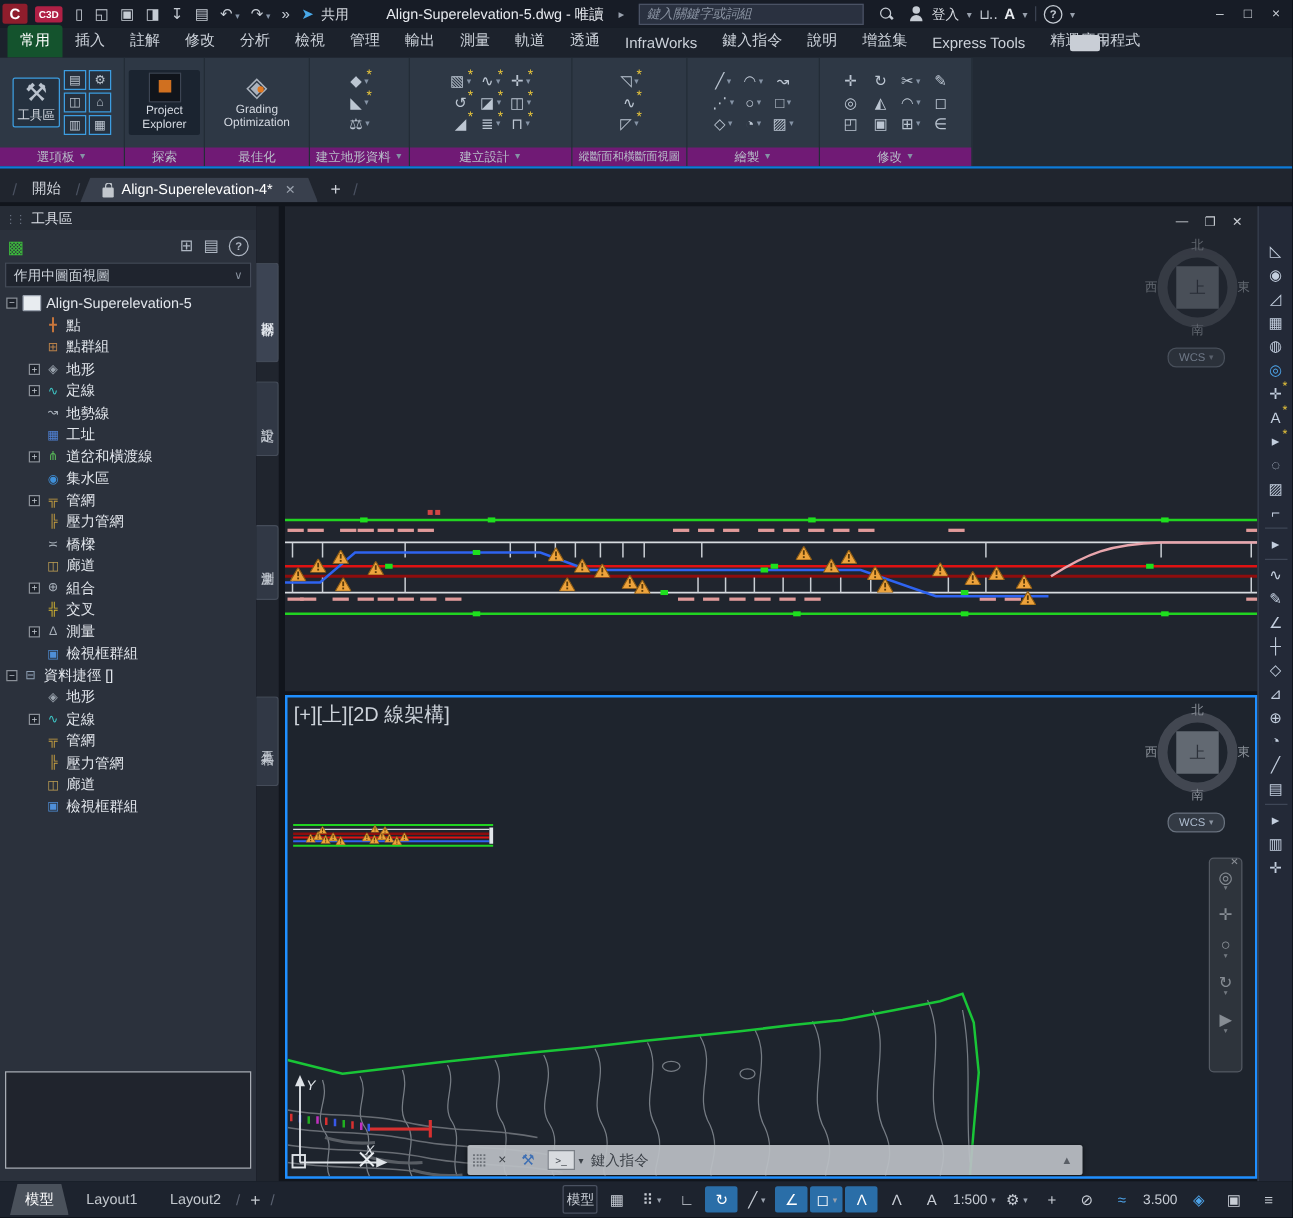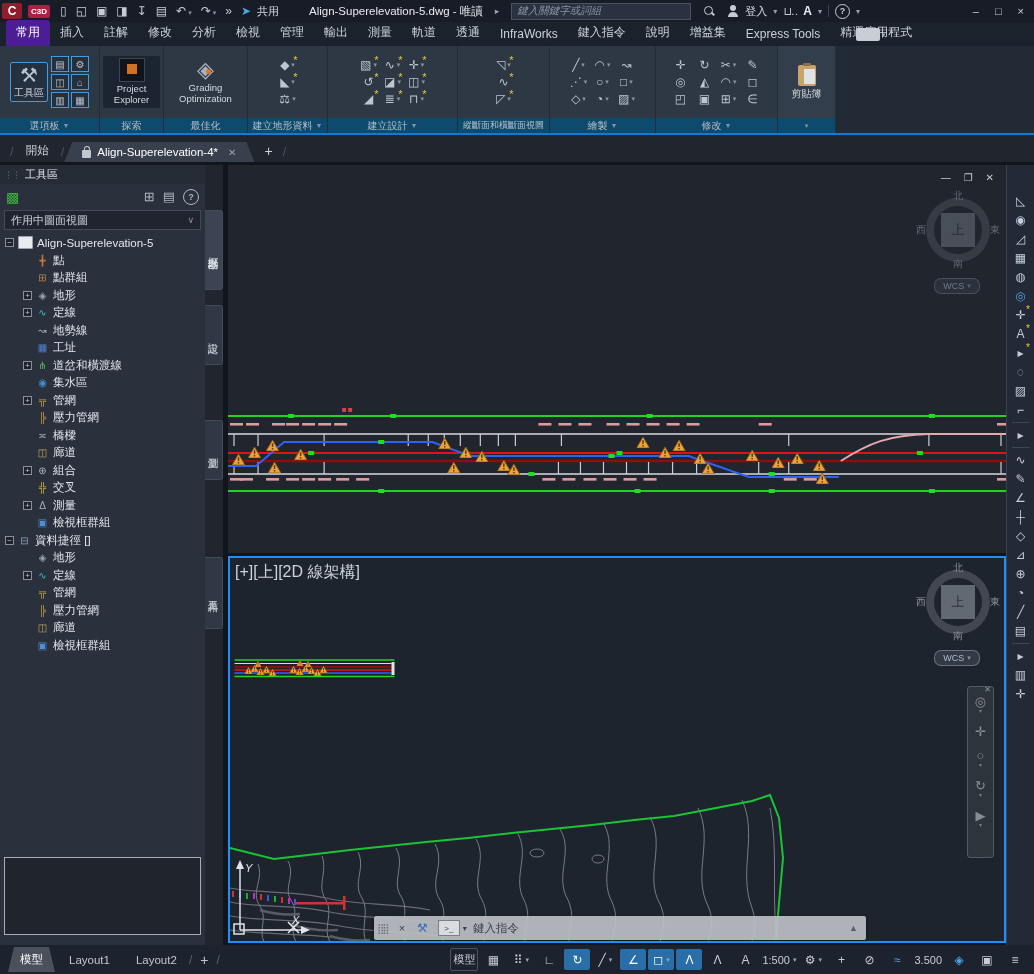--- a/index.html
+++ b/index.html
@@ -32,29 +32,29 @@
   .tmini{color:#98a0ac;font-size:8px;}
   .ticart{color:#c6ccd4;font-size:11px;letter-spacing:-1px;}
   .tA{color:#e8ebef;font-weight:bold;font-size:12px;}
   .tsep{width:1px;height:12px;background:#3a4150;}
   .thelp{width:13px;height:13px;border:1.2px solid #c6ccd4;border-radius:50%;color:#c6ccd4;font-size:9px;
          display:flex;align-items:center;justify-content:center;font-weight:bold;}
   .winbtns{display:flex;gap:16px;margin-left:auto;margin-right:10px;color:#cdd2d9;font-size:11px;}
   
   .rtabs{position:absolute;left:0;top:22px;width:1034px;height:24px;background:#1c222c;display:flex;align-items:flex-end;padding-left:6px;box-sizing:border-box;}
   .rtab{padding:4px 10px 5px;font-size:12px;color:#ccd2da;white-space:nowrap;cursor:default;}
-  .rtab.active{background:#4c1d95;color:#fff;border-radius:3px 3px 0 0;}
+  .rtab.active{background:#14532d;color:#fff;border-radius:3px 3px 0 0;}
   .rtabtool{margin-left:8px;margin-bottom:4px;width:24px;height:13px;background:#c9ced6;border-radius:2px;
             display:flex;align-items:center;justify-content:center;color:#30394a;font-size:7px;}
   .rtabtool::after{content:"▾";color:#aab0bc;margin-left:3px;font-size:7px;position:relative;left:14px;}
   
   .ribbon{position:absolute;left:0;top:46px;width:1034px;height:87px;background:#2e3845;display:flex;}
   .rpanel{position:relative;height:87px;border-right:1px solid #232c37;box-sizing:border-box;display:flex;flex-direction:column;}
   .rpbody{flex:1;display:flex;align-items:center;justify-content:center;gap:3px;padding:2px 3px;}
-  .rplabel{height:15px;background:#0c4a6e;color:#b8bfc9;font-size:10px;display:flex;align-items:center;justify-content:center;gap:3px;white-space:nowrap;}
+  .rplabel{height:15px;background:#701a75;color:#b8bfc9;font-size:10px;display:flex;align-items:center;justify-content:center;gap:3px;white-space:nowrap;}
   .rplabel .pdd{font-size:7px;color:#8593a5;}
   .bigbtn{display:flex;flex-direction:column;align-items:center;justify-content:center;gap:2px;padding:2px 3px;border-radius:2px;}
   .bigbtn .blabel{font-size:10px;color:#d5dae2;text-align:center;line-height:1.15;}
   .bigbtn.sel{border:1px solid #3d9de0;background:#25313f;}
   .bigbtn.pressed{background:#1b2430;}
   .bigico{font-size:20px;color:#bac3ce;line-height:1;}
   .minigrid{display:grid;grid-template-columns:18px 18px;gap:2px;}
   .minigrid .mi{width:16px;height:14px;border:1px solid #3d9de0;color:#b9c2cc;font-size:10px;display:flex;align-items:center;justify-content:center;background:#26303d;}
   .pexico{position:relative;width:24px;height:22px;background:#10141b;border:1px solid #3c4554;}
   .pexico::after{content:"";position:absolute;left:7px;top:5px;width:10px;height:10px;background:#d07020;box-shadow:-3px -3px 0 -5px #3fae4a;}
@@ -372,31 +372,20 @@
             <span class="ric">◻</span>
             <span class="ric">◰</span>
             <span class="ric">▣</span>
             <span class="ric dd">⊞</span>
             <span class="ric">∈</span>
           </div>
       </div>
       <div class="rplabel">
           <span>修改</span>
           <span class="pdd">▼</span>
-        </div>
-    </div>
-    <div class="rpanel" style="width:58px;background:#333e4c">
-      <div class="rpbody">
-        <div class="bigbtn">
-          <span class="clipico"></span>
-          <span class="blabel">剪貼簿</span>
-        </div>
-      </div>
-      <div class="rplabel">
-          <span class="pdd">▾</span>
         </div>
     </div>
     <div style="flex:1;background:#222a35"></div>
   </div>
   <div class="blueline"></div>
 
   <div class="ftabs">
     <span class="fslash">/</span>
     <div class="ftab">
         <span>開始</span>

